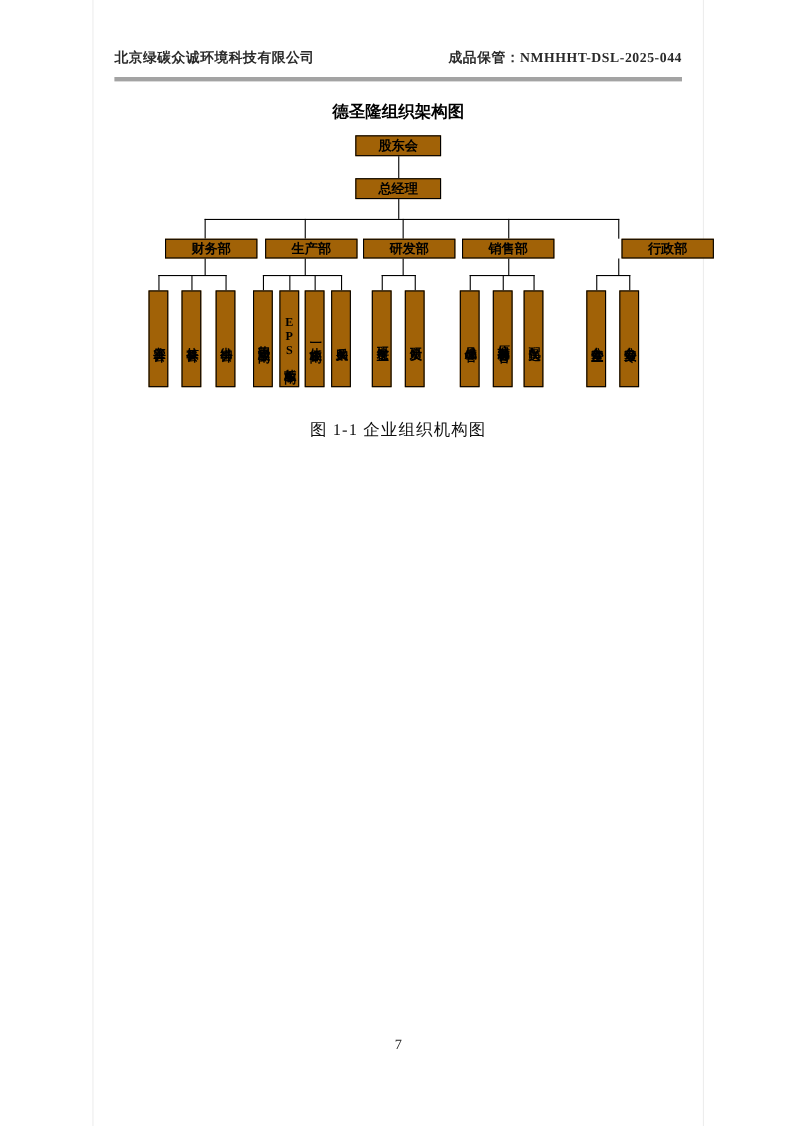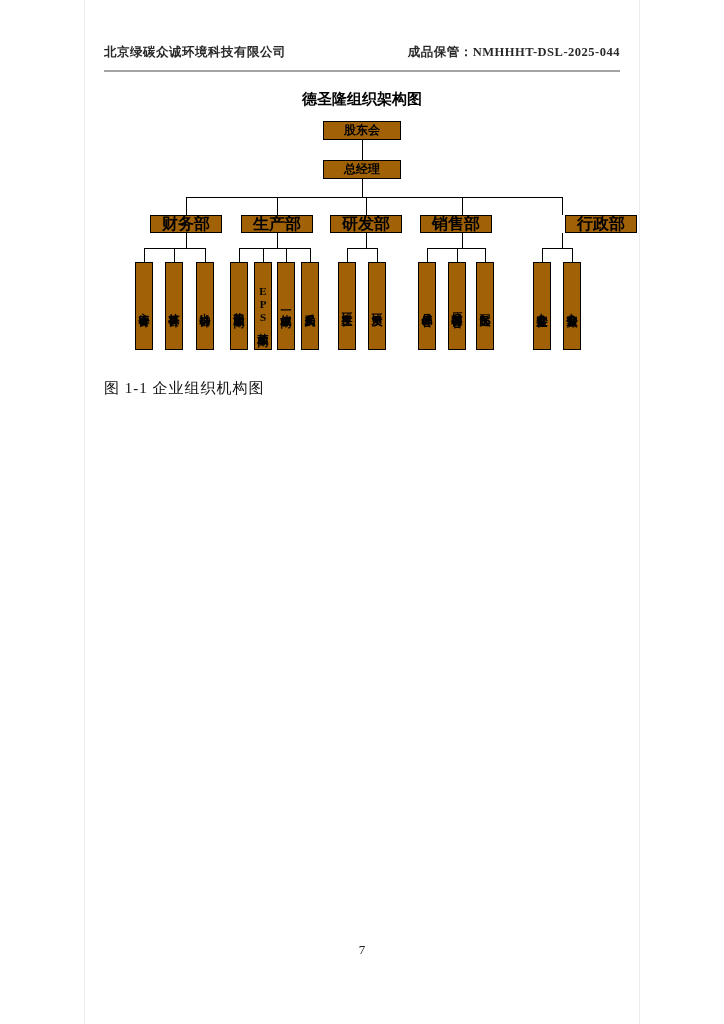--- a/index.html
+++ b/index.html
@@ -7,42 +7,42 @@
   .page {
     position:relative; width:724px; height:1024px; margin:0 auto;
     background:#ffffff; color:#1b1b1b; overflow:hidden;
     font-family:"Liberation Serif","DejaVu Serif",serif;
   }
   .margin-guide { position:absolute; top:0; bottom:0; width:1px; background:#ededed; }
   .guide-left { left:84px; } .guide-right { left:639px; }
   .content { padding:0 104px; position:relative; }
   .page-header {
     display:flex; justify-content:space-between; align-items:flex-end;
-    padding-top:44px; padding-bottom:9px; border-bottom:2px solid #a3a3a3;
+    padding-top:44px; padding-bottom:9px; border-bottom:4px solid #a3a3a3;
     font-size:12.5px; font-weight:bold; color:#2a2a2a; letter-spacing:0.5px;
   }
   .body-paragraph {
     margin-top:22px; font-size:16px; line-height:38px;
     text-align:justify; letter-spacing:0.5px; color:#111;
   }
   .chart-title { text-align:center; font-size:15px; font-weight:bold; margin-top:18px; color:#000; }
   .org-chart { position:relative; width:520px; height:240px; margin:8px auto 0; }
   .node {
     position:absolute; border:1px solid #000; background:#a16207;
     text-align:center; font-weight:bold; color:#000;
   }
   .node.lvl  { width:78px; height:19px; font-size:12px; line-height:17px; }
-  .node.dept { width:72px; height:18px; font-size:16px; line-height:16px; }
+  .node.dept { width:84px; height:18px; font-size:12px; line-height:16px; }
   .node.leaf {
     width:18px; height:88px; font-size:11px; line-height:16px;
     writing-mode:vertical-rl; text-orientation:upright; text-align:center; letter-spacing:1px;
   }
   .vline { position:absolute; width:1px; background:#000; }
   .hline { position:absolute; height:1px; background:#000; }
-  .figure-caption { text-align:left; font-size:15px; margin-top:22px; letter-spacing:1px; color:#111; }
+  .figure-caption { text-align:center; font-size:15px; margin-top:22px; letter-spacing:1px; color:#111; }
   .page-number { position:absolute; left:0; right:0; top:942px; text-align:center; font-size:13px; color:#222; }
 </style>
 </head>
 <body>
 
 <div class="page">
   <div class="margin-guide guide-left"></div>
   <div class="margin-guide guide-right"></div>
 
   <div class="content">

